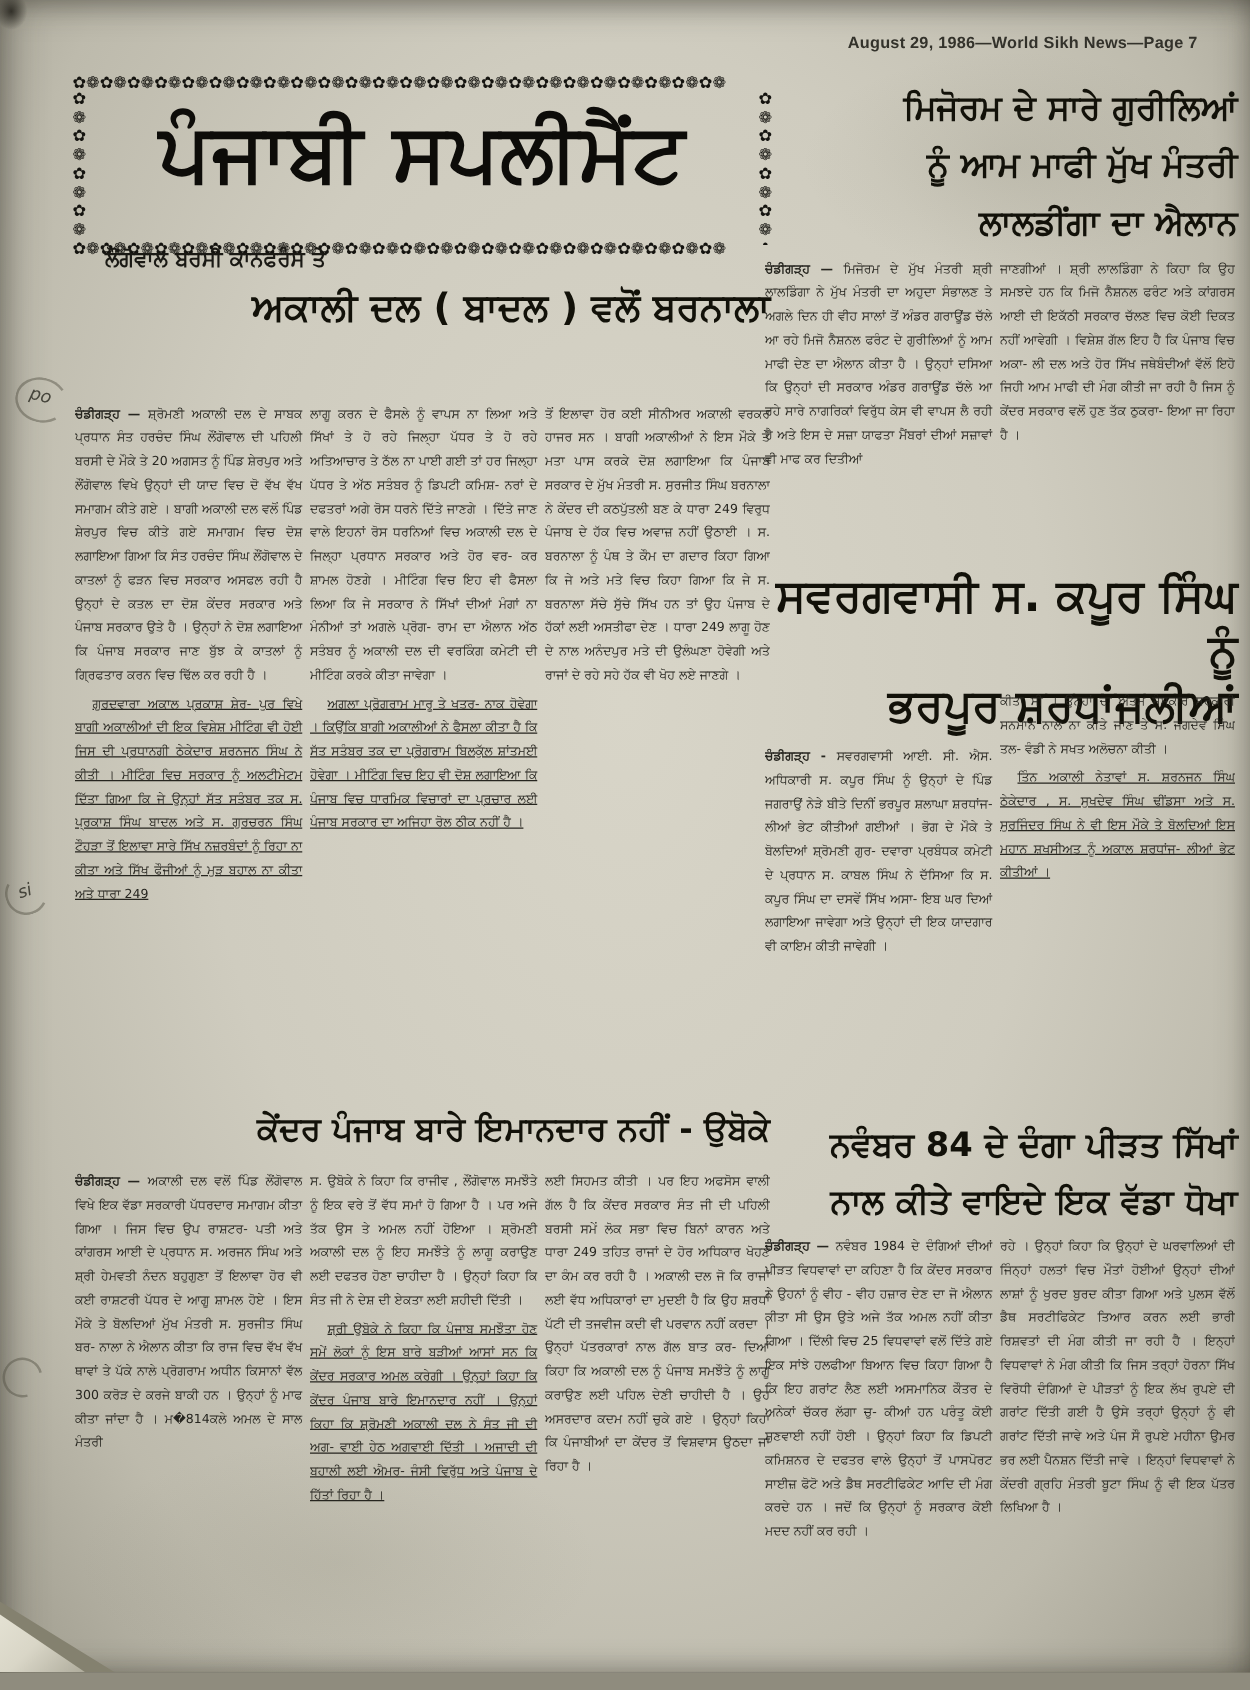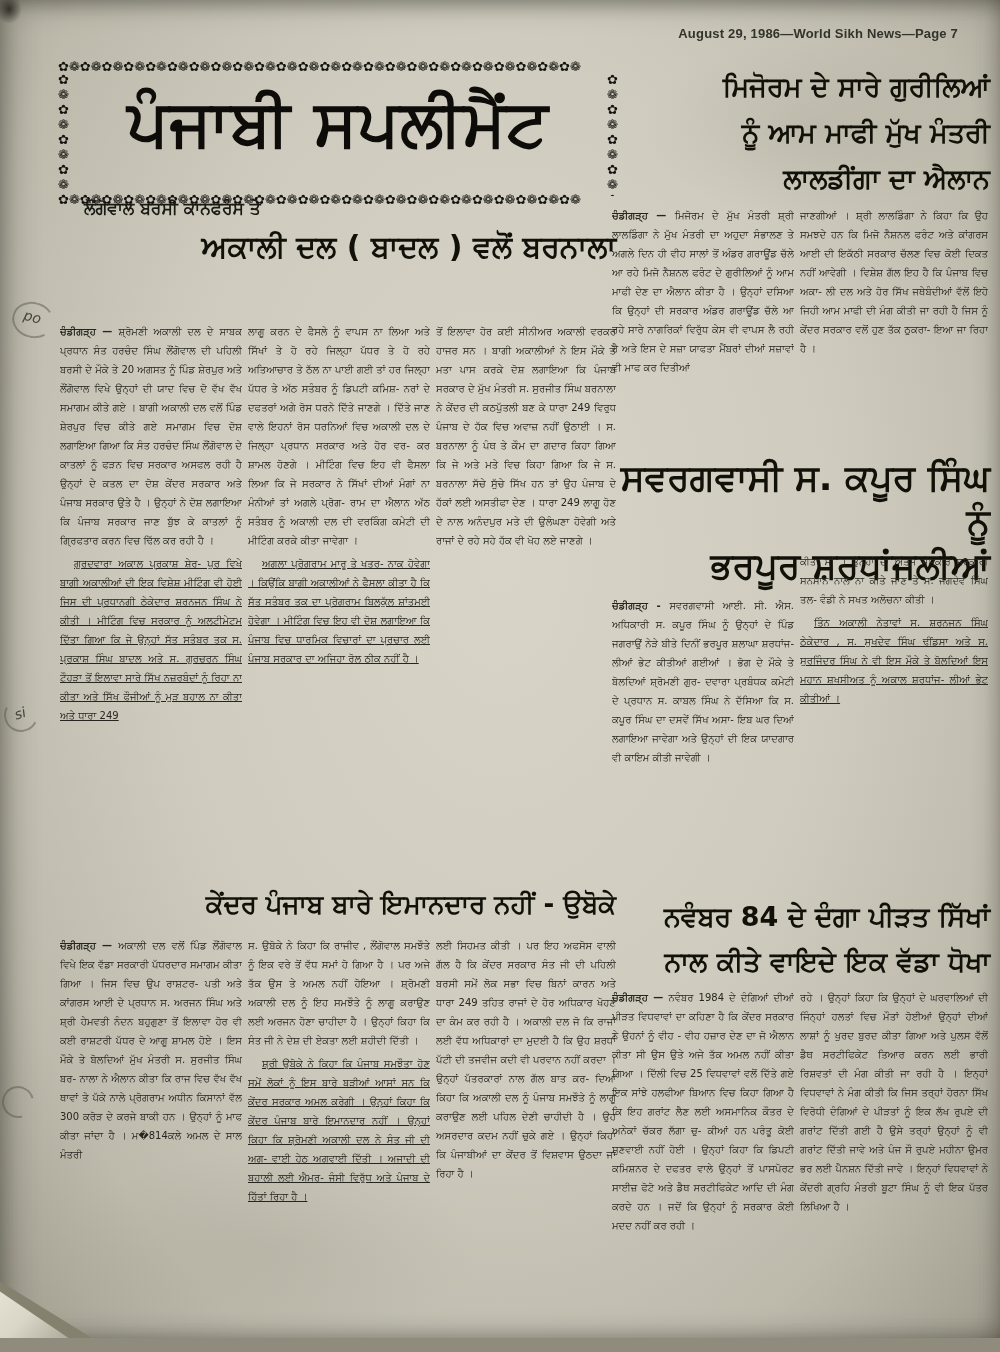--- a/index.html
+++ b/index.html
@@ -118,21 +118,21 @@
     <p class="ind">ਤਿੰਨ ਅਕਾਲੀ ਨੇਤਾਵਾਂ ਸ. ਸ਼ਰਨਜਨ ਸਿੰਘ ਠੇਕੇਦਾਰ , ਸ. ਸੁਖਦੇਵ ਸਿੰਘ ਢੀਂਡਸਾ ਅਤੇ ਸ. ਸੁਰਜਿੰਦਰ ਸਿੰਘ ਨੇ ਵੀ ਇਸ ਮੌਕੇ ਤੇ ਬੋਲਦਿਆਂ ਇਸ ਮਹਾਨ ਸ਼ਖਸੀਅਤ ਨੂੰ ਅਕਾਲ ਸ਼ਰਧਾਂਜ- ਲੀਆਂ ਭੇਟ ਕੀਤੀਆਂ ।</p>
   </div>
 
   <div class="headline hl-uboke">
     <div>ਕੇਂਦਰ ਪੰਜਾਬ ਬਾਰੇ ਇਮਾਨਦਾਰ ਨਹੀਂ - ਉਬੋਕੇ</div>
   </div>
   <div class="col" style="left:60px;top:936px;width:182px;height:410px;">
     <p><b class="dl">ਚੰਡੀਗੜ੍ਹ — </b><span>ਅਕਾਲੀ ਦਲ ਵਲੋਂ ਪਿੰਡ ਲੌਂਗੋਵਾਲ ਵਿਖੇ ਇਕ ਵੱਡਾ ਸਰਕਾਰੀ ਪੱਧਰਦਾਰ ਸਮਾਗਮ ਕੀਤਾ ਗਿਆ । ਜਿਸ ਵਿਚ ਉਪ ਰਾਸ਼ਟਰ- ਪਤੀ ਅਤੇ ਕਾਂਗਰਸ ਆਈ ਦੇ ਪ੍ਰਧਾਨ ਸ. ਅਰਜਨ ਸਿੰਘ ਅਤੇ ਸ਼੍ਰੀ ਹੇਮਵਤੀ ਨੰਦਨ ਬਹੁਗੁਣਾ ਤੋਂ ਇਲਾਵਾ ਹੋਰ ਵੀ ਕਈ ਰਾਸ਼ਟਰੀ ਪੱਧਰ ਦੇ ਆਗੂ ਸ਼ਾਮਲ ਹੋਏ । ਇਸ ਮੌਕੇ ਤੇ ਬੋਲਦਿਆਂ ਮੁੱਖ ਮੰਤਰੀ ਸ. ਸੁਰਜੀਤ ਸਿੰਘ ਬਰ- ਨਾਲਾ ਨੇ ਐਲਾਨ ਕੀਤਾ ਕਿ ਰਾਜ ਵਿਚ ਵੱਖ ਵੱਖ ਥਾਵਾਂ ਤੇ ਪੱਕੇ ਨਾਲੇ ਪ੍ਰੋਗਰਾਮ ਅਧੀਨ ਕਿਸਾਨਾਂ ਵੱਲ 300 ਕਰੋੜ ਦੇ ਕਰਜੇ ਬਾਕੀ ਹਨ । ਉਨ੍ਹਾਂ ਨੂੰ ਮਾਫ ਕੀਤਾ ਜਾਂਦਾ ਹੈ । ਮ�814ਕਲੇ ਅਮਲ ਦੇ ਸਾਲ ਮੰਤਰੀ</span></p>
   </div>
   <div class="col" style="left:248px;top:936px;width:182px;height:410px;">
-    <p>ਸ. ਉਬੋਕੇ ਨੇ ਕਿਹਾ ਕਿ ਰਾਜੀਵ , ਲੌਂਗੋਵਾਲ ਸਮਝੌਤੇ ਨੂੰ ਇਕ ਵਰੇ ਤੋਂ ਵੱਧ ਸਮਾਂ ਹੋ ਗਿਆ ਹੈ । ਪਰ ਅਜੇ ਤੱਕ ਉਸ ਤੇ ਅਮਲ ਨਹੀਂ ਹੋਇਆ । ਸ਼੍ਰੋਮਣੀ ਅਕਾਲੀ ਦਲ ਨੂੰ ਇਹ ਸਮਝੌਤੇ ਨੂੰ ਲਾਗੂ ਕਰਾਉਣ ਲਈ ਅਰਜਨ ਹੋਣਾ ਚਾਹੀਦਾ ਹੈ । ਉਨ੍ਹਾਂ ਕਿਹਾ ਕਿ ਸੰਤ ਜੀ ਨੇ ਦੇਸ਼ ਦੀ ਏਕਤਾ ਲਈ ਸ਼ਹੀਦੀ ਦਿੱਤੀ ।</p>
+    <p>ਸ. ਉਬੋਕੇ ਨੇ ਕਿਹਾ ਕਿ ਰਾਜੀਵ , ਲੌਂਗੋਵਾਲ ਸਮਝੌਤੇ ਨੂੰ ਇਕ ਵਰੇ ਤੋਂ ਵੱਧ ਸਮਾਂ ਹੋ ਗਿਆ ਹੈ । ਪਰ ਅਜੇ ਤੱਕ ਉਸ ਤੇ ਅਮਲ ਨਹੀਂ ਹੋਇਆ । ਸ਼੍ਰੋਮਣੀ ਅਕਾਲੀ ਦਲ ਨੂੰ ਇਹ ਸਮਝੌਤੇ ਨੂੰ ਲਾਗੂ ਕਰਾਉਣ ਲਈ ਦਫਤਰ ਹੋਣਾ ਚਾਹੀਦਾ ਹੈ । ਉਨ੍ਹਾਂ ਕਿਹਾ ਕਿ ਸੰਤ ਜੀ ਨੇ ਦੇਸ਼ ਦੀ ਏਕਤਾ ਲਈ ਸ਼ਹੀਦੀ ਦਿੱਤੀ ।</p>
     <p class="ind">ਸ਼੍ਰੀ ਉਬੋਕੇ ਨੇ ਕਿਹਾ ਕਿ ਪੰਜਾਬ ਸਮਝੌਤਾ ਹੋਣ ਸਮੇਂ ਲੋਕਾਂ ਨੂੰ ਇਸ ਬਾਰੇ ਬੜੀਆਂ ਆਸਾਂ ਸਨ ਕਿ ਕੇਂਦਰ ਸਰਕਾਰ ਅਮਲ ਕਰੇਗੀ । ਉਨ੍ਹਾਂ ਕਿਹਾ ਕਿ ਕੇਂਦਰ ਪੰਜਾਬ ਬਾਰੇ ਇਮਾਨਦਾਰ ਨਹੀਂ । ਉਨ੍ਹਾਂ ਕਿਹਾ ਕਿ ਸ਼੍ਰੋਮਣੀ ਅਕਾਲੀ ਦਲ ਨੇ ਸੰਤ ਜੀ ਦੀ ਅਗ- ਵਾਈ ਹੇਠ ਅਗਵਾਈ ਦਿੱਤੀ । ਅਜਾਦੀ ਦੀ ਬਹਾਲੀ ਲਈ ਐਮਰ- ਜੰਸੀ ਵਿਰੁੱਧ ਅਤੇ ਪੰਜਾਬ ਦੇ ਹਿੱਤਾਂ ਰਿਹਾ ਹੈ ।</p>
   </div>
   <div class="col" style="left:436px;top:936px;width:180px;height:410px;">
     <p>ਲਈ ਸਿਹਮਤ ਕੀਤੀ । ਪਰ ਇਹ ਅਫਸੋਸ ਵਾਲੀ ਗੱਲ ਹੈ ਕਿ ਕੇਂਦਰ ਸਰਕਾਰ ਸੰਤ ਜੀ ਦੀ ਪਹਿਲੀ ਬਰਸੀ ਸਮੇਂ ਲੋਕ ਸਭਾ ਵਿਚ ਬਿਨਾਂ ਕਾਰਨ ਅਤੇ ਧਾਰਾ 249 ਤਹਿਤ ਰਾਜਾਂ ਦੇ ਹੋਰ ਅਧਿਕਾਰ ਖੋਹਣ ਦਾ ਕੰਮ ਕਰ ਰਹੀ ਹੈ । ਅਕਾਲੀ ਦਲ ਜੋ ਕਿ ਰਾਜਾਂ ਲਈ ਵੱਧ ਅਧਿਕਾਰਾਂ ਦਾ ਮੁਦਈ ਹੈ ਕਿ ਉਹ ਸ਼ਰਧਾਂ ਪੱਟੀ ਦੀ ਤਜਵੀਜ ਕਦੀ ਵੀ ਪਰਵਾਨ ਨਹੀਂ ਕਰਦਾ । ਉਨ੍ਹਾਂ ਪੱਤਰਕਾਰਾਂ ਨਾਲ ਗੱਲ ਬਾਤ ਕਰ- ਦਿਆਂ ਕਿਹਾ ਕਿ ਅਕਾਲੀ ਦਲ ਨੂੰ ਪੰਜਾਬ ਸਮਝੌਤੇ ਨੂੰ ਲਾਗੂ ਕਰਾਉਣ ਲਈ ਪਹਿਲ ਦੇਣੀ ਚਾਹੀਦੀ ਹੈ । ਉਹ ਅਸਰਦਾਰ ਕਦਮ ਨਹੀਂ ਚੁਕੇ ਗਏ । ਉਨ੍ਹਾਂ ਕਿਹਾ ਕਿ ਪੰਜਾਬੀਆਂ ਦਾ ਕੇਂਦਰ ਤੋਂ ਵਿਸ਼ਵਾਸ ਉਠਦਾ ਜਾ ਰਿਹਾ ਹੈ ।</p>
   </div>
 
   <div class="headline hl-nov84">
     <div>ਨਵੰਬਰ 84 ਦੇ ਦੰਗਾ ਪੀੜਤ ਸਿੱਖਾਂ</div>
     <div>ਨਾਲ ਕੀਤੇ ਵਾਇਦੇ ਇਕ ਵੱਡਾ ਧੋਖਾ</div>
   </div>

